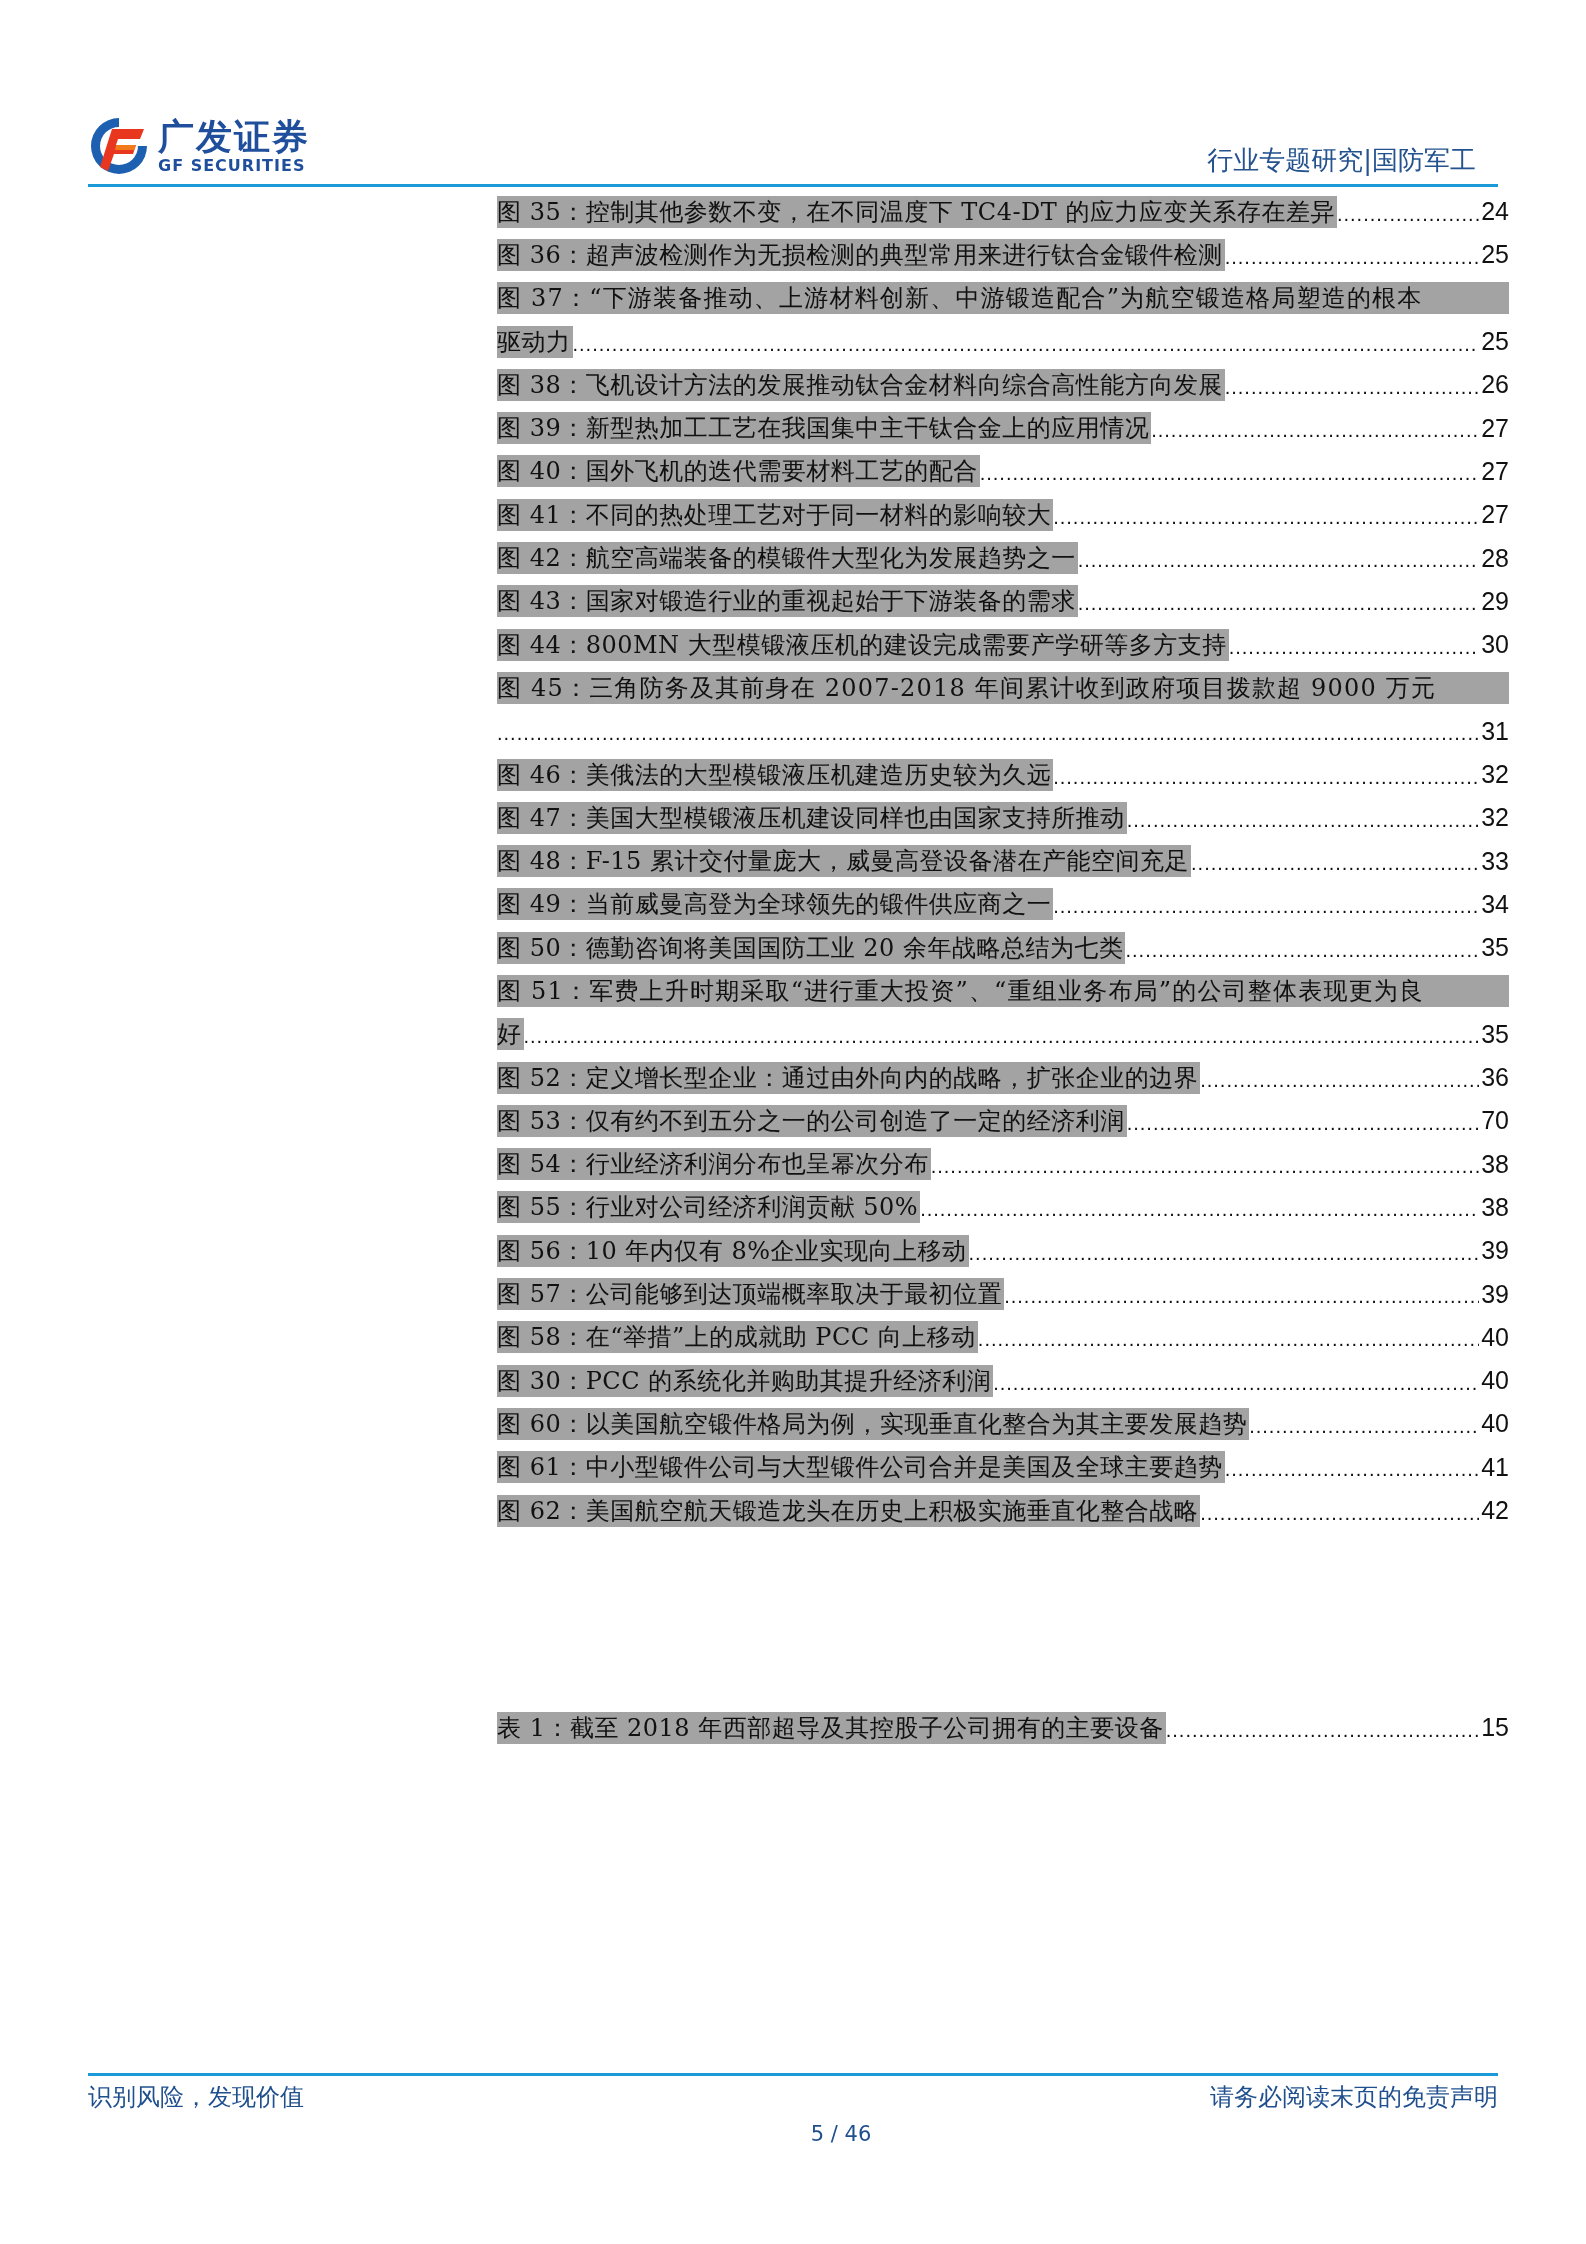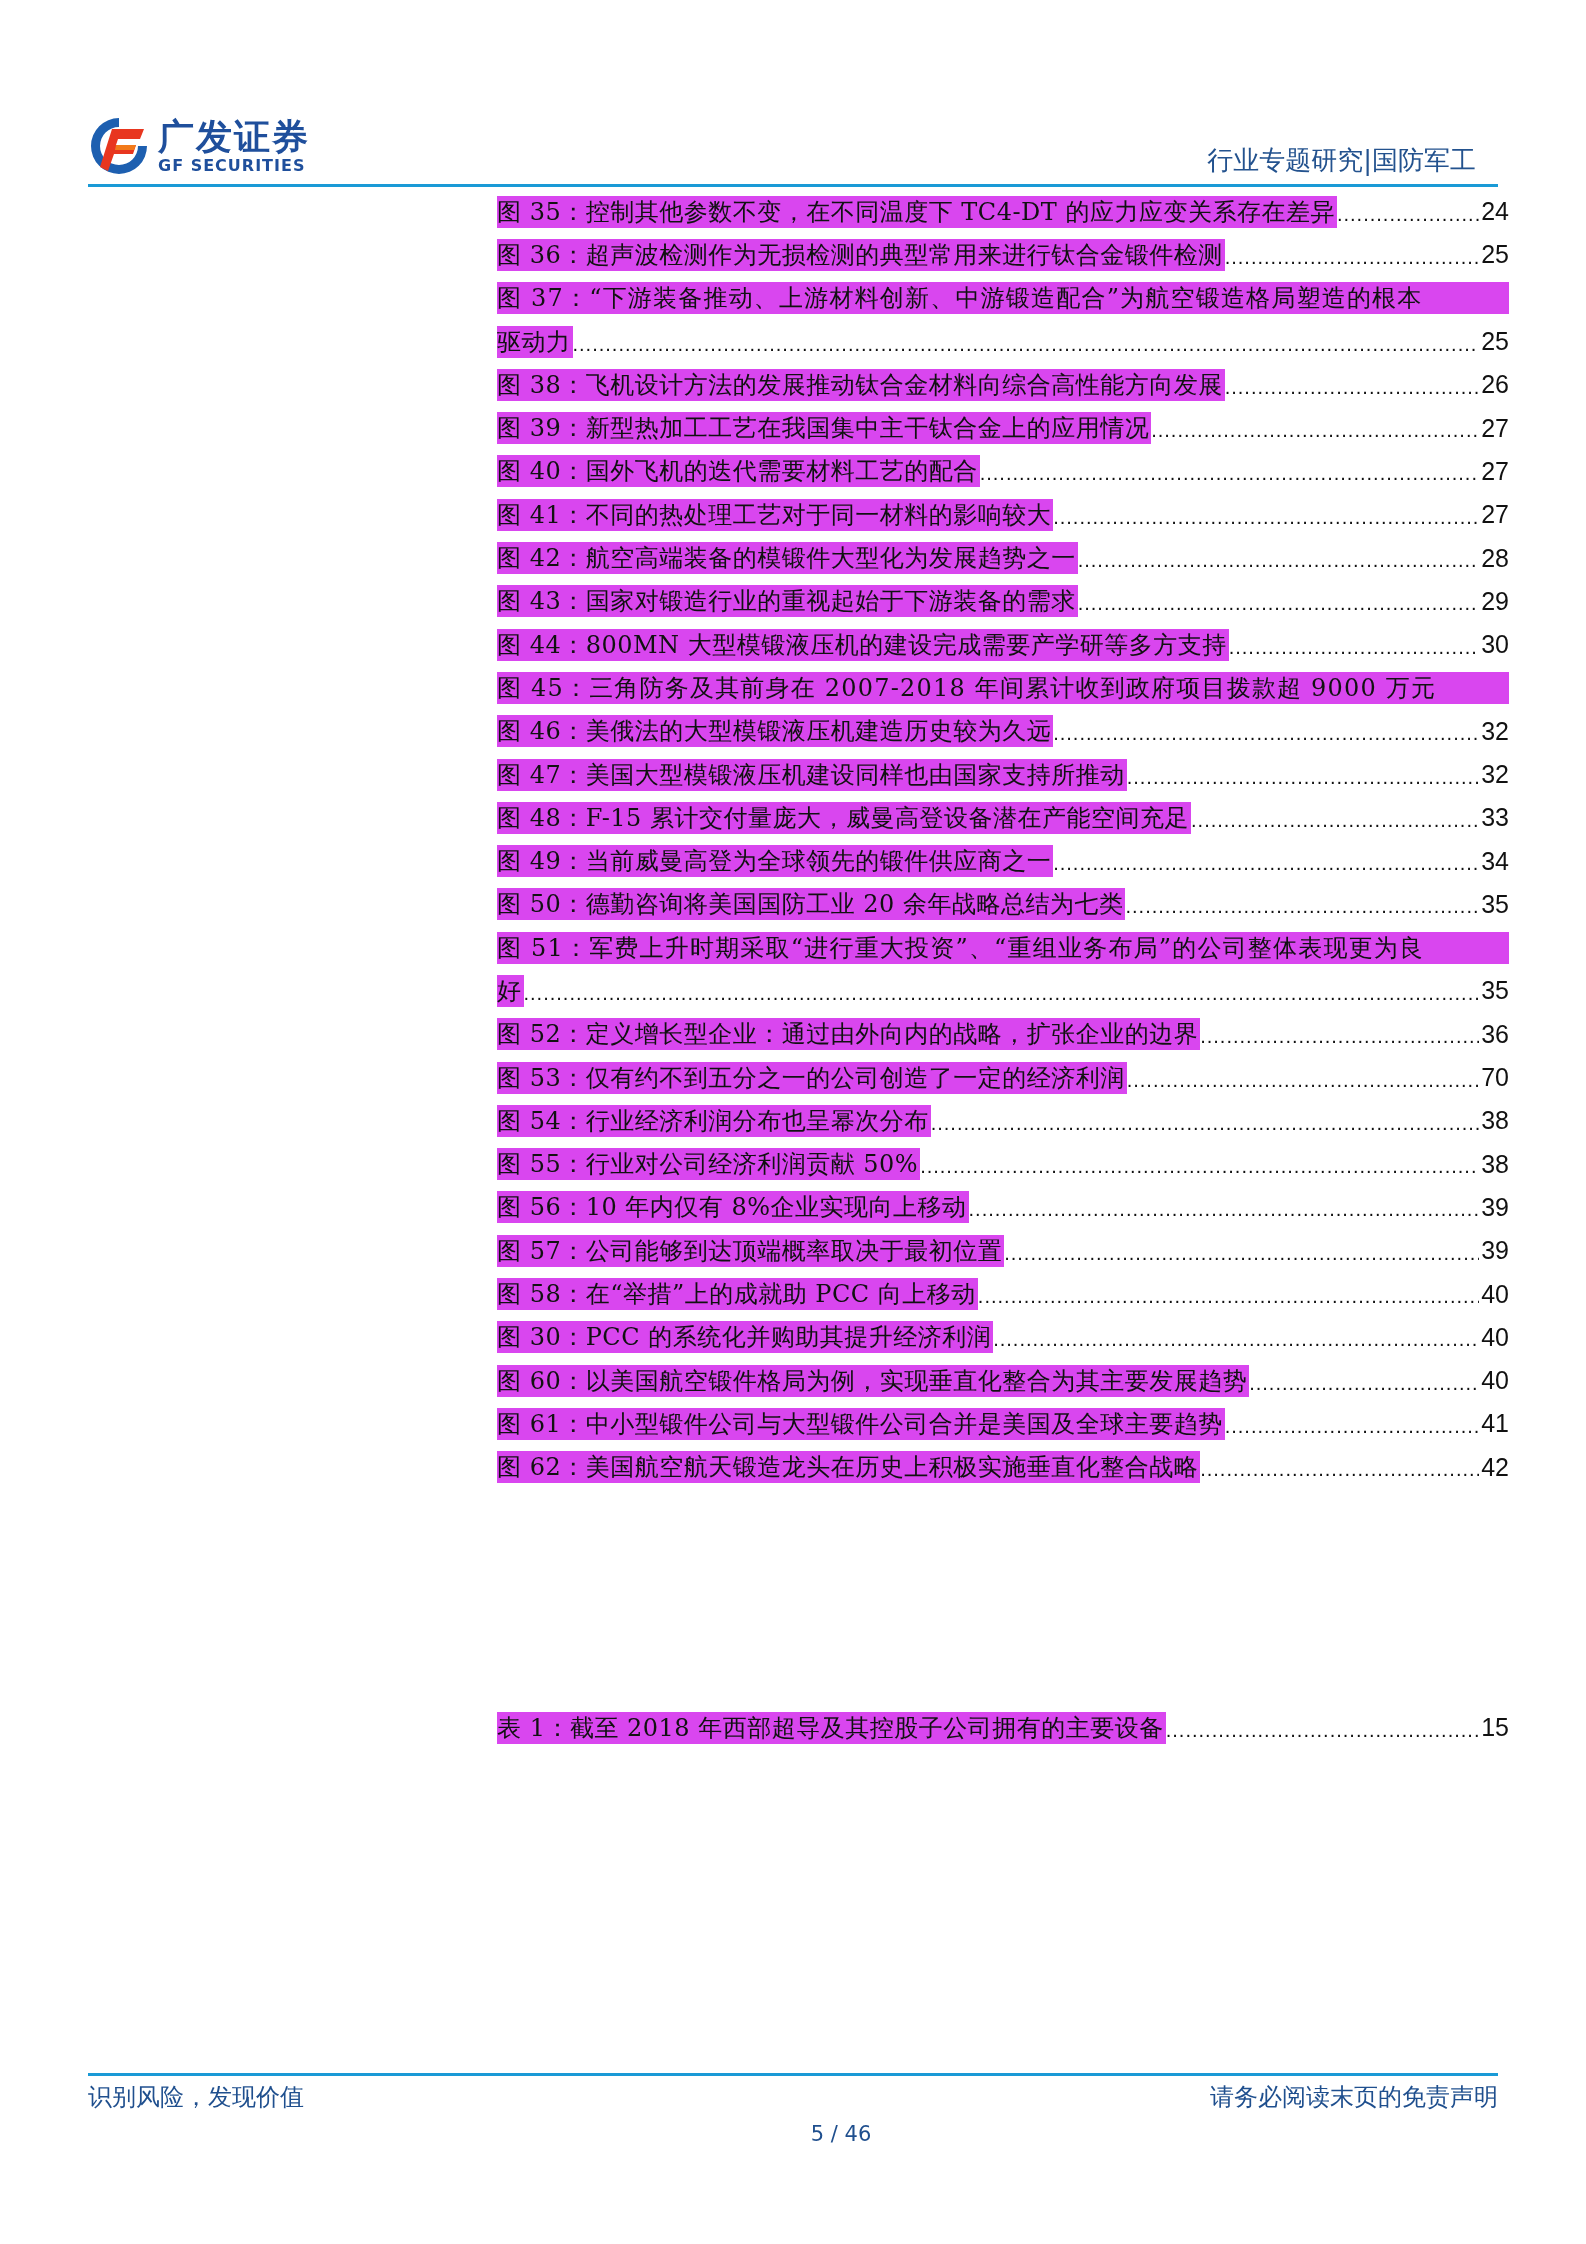--- a/index.html
+++ b/index.html
@@ -86,21 +86,21 @@
       display: flex;
       align-items: center;
       font-family: "DejaVu Serif", serif;
       font-size: 24px;
       color: #111;
       white-space: nowrap;
       overflow: hidden;
     }
     .toc-row .label {
       flex: 0 0 auto;
-      background: #d946ef;
+      background: #a3a3a3;
       padding-right: 2px;
       letter-spacing: 0.5px;
     }
     .toc-row .leader {
       flex: 1 1 auto;
       overflow: hidden;
       color: #111;
       font-family: "Liberation Sans", sans-serif;
       font-size: 20px;
       letter-spacing: 1px;
@@ -228,20 +228,24 @@
     <span class="page">29</span>
   </div>
   <div class="toc-row">
     <span class="label">图 44：800MN 大型模锻液压机的建设完成需要产学研等多方支持</span>
     <span class="leader"></span>
     <span class="page">30</span>
   </div>
   <div class="toc-row wrap-first">
     <span class="label">图 45：三角防务及其前身在 2007-2018 年间累计收到政府项目拨款超 9000 万元</span>
   </div>
+  <div class="toc-row" style="height:43.3px;">
+    <span class="leader"></span>
+    <span class="page">31</span>
+  </div>
   <div class="toc-row">
     <span class="label">图 46：美俄法的大型模锻液压机建造历史较为久远</span>
     <span class="leader"></span>
     <span class="page">32</span>
   </div>
   <div class="toc-row">
     <span class="label">图 47：美国大型模锻液压机建设同样也由国家支持所推动</span>
     <span class="leader"></span>
     <span class="page">32</span>
   </div>

